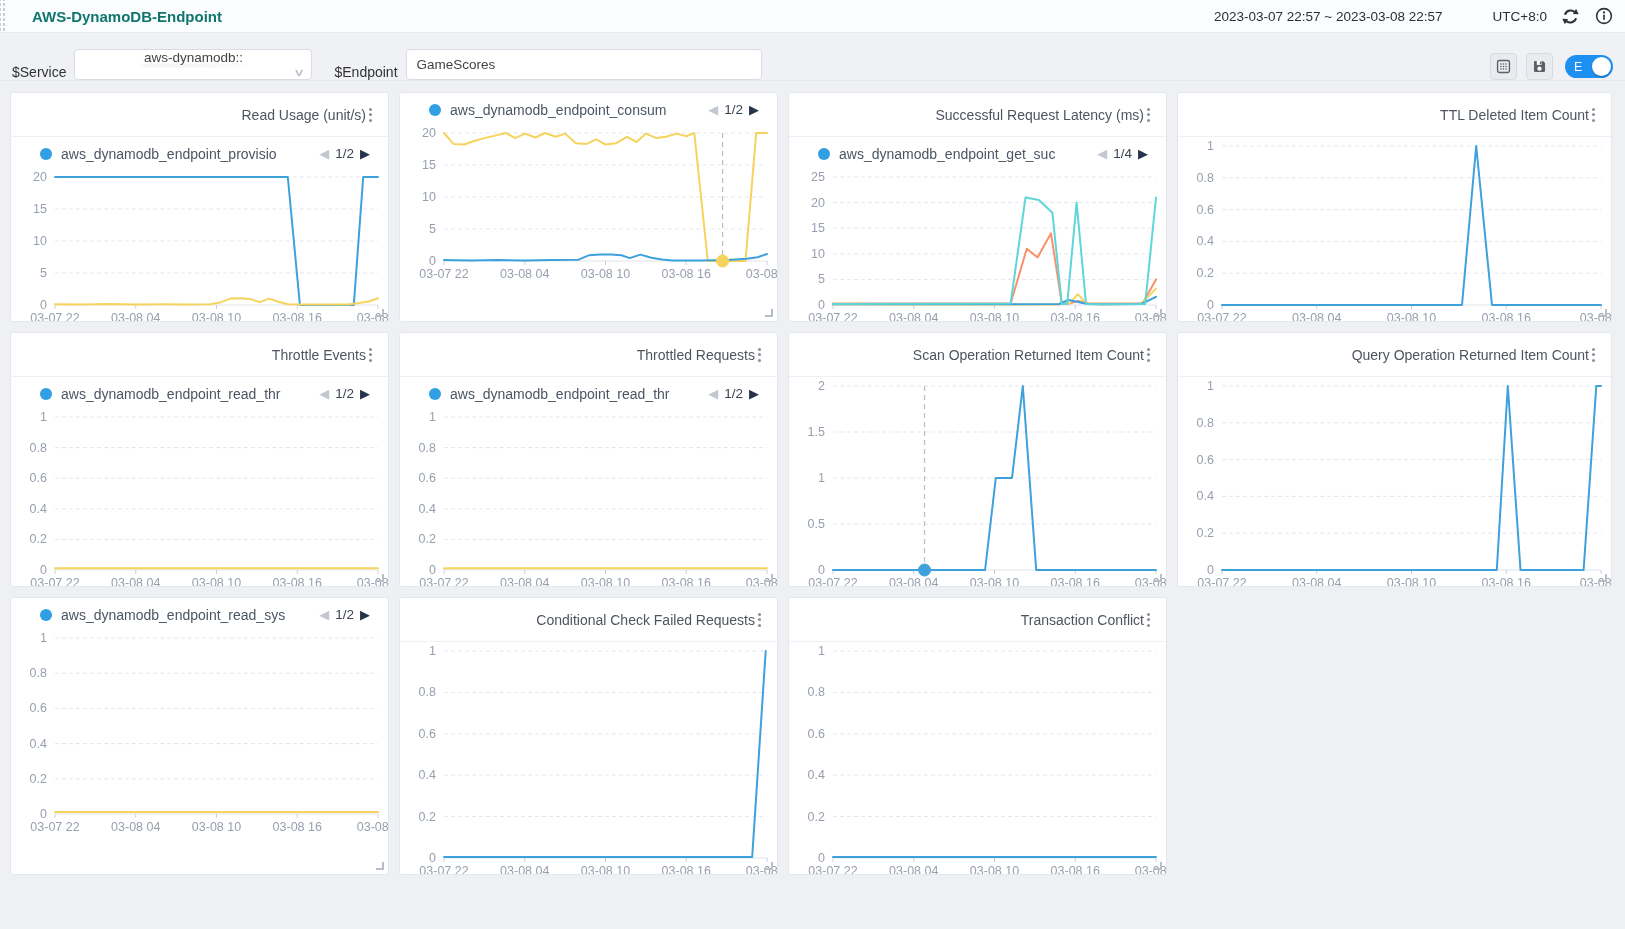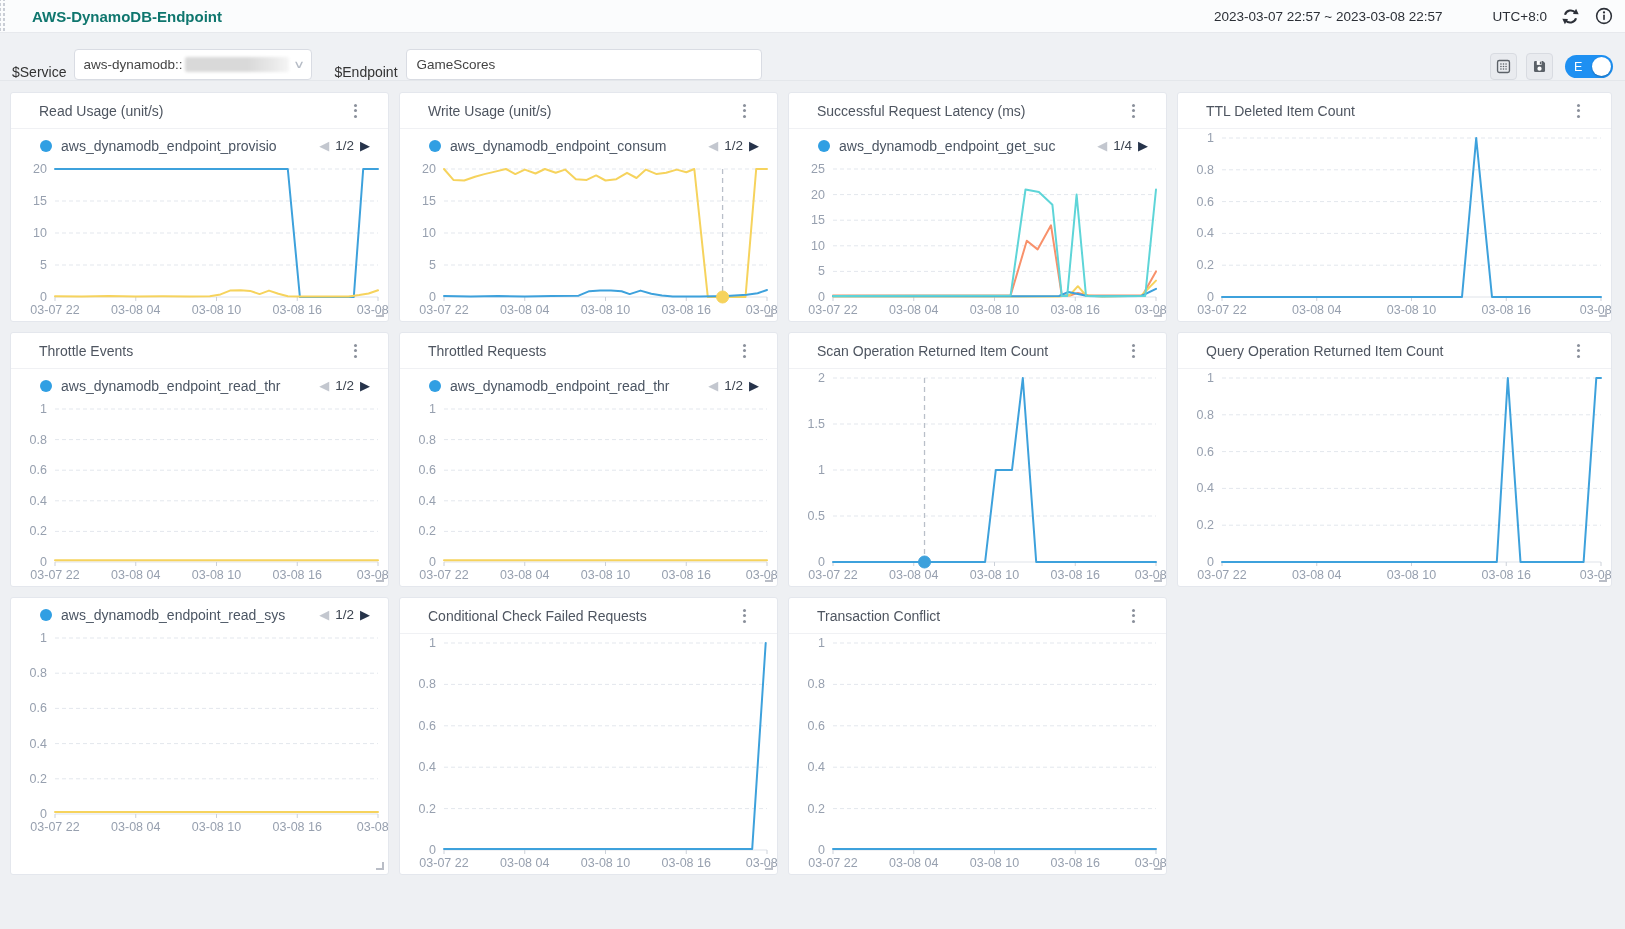--- a/index.html
+++ b/index.html
@@ -16,21 +16,21 @@
   .header-right { margin-left:auto; display:flex; align-items:center; gap:14px; padding-right:12px; }
   .time-range { font-size:13.5px; color:#2b2f36; }
   .timezone { font-size:13.5px; color:#2b2f36; margin-left:36px; }
   .hicon { width:19px; height:19px; display:inline-flex; align-items:center; justify-content:center; cursor:pointer; }
 
   
   .filterbar { height:48px; background:#eff1f4; border-bottom:1px solid #e4e7eb;
                display:flex; align-items:flex-end; padding:0 12px; }
   .var-label { font-size:14px; color:#333; margin-right:8px; }
   .select { width:238px; height:31px; background:#fff; border:1px solid #d9dce3; border-radius:4px;
-            display:flex; align-items:center; padding:0 8px; cursor:pointer; }
+            display:flex; align-items:center; padding:0 8px; cursor:pointer;flex-direction:column; }
   .select .val { font-size:13.5px; color:#444; white-space:nowrap; }
   .blur-blob { display:inline-block; width:104px; height:15px; margin-left:2px; border-radius:2px;
                background:linear-gradient(90deg,#d9d9d9 60%, #e9e9e9 85%, #f5f5f5);
                filter:blur(1.5px); }
   .chevron { margin-left:auto; color:#b6bcc6; font-size:11px; transform:scaleX(1.5); }
   .endpoint-label { margin-left:22px; }
   .input { width:356px; height:31px; background:#fff; border:1px solid #d9dce3; border-radius:4px;
            font-size:13.5px; color:#444; padding:0 10px; font-family:"Liberation Sans",sans-serif; }
   .filter-right { margin-left:auto; display:flex; align-items:center; gap:9px; }
   .tool-btn { width:27px; height:27px; background:#e9ebef; border:1px solid #d8dbe1; border-radius:4px;
@@ -41,22 +41,22 @@
   .knob { width:19px; height:19px; border-radius:50%; background:#fff; margin-left:auto; margin-right:2px;
           box-shadow:0 1px 2px rgba(0,0,0,.25); }
 
   
   .dashboard { padding:11px 10px; display:grid;
                grid-template-columns:379px 379px 379px 435px;
                grid-template-rows:230px 255px 278px;
                gap:10px; }
   .panel { background:#fff; border:1px solid #e4e7ed; border-radius:3px; position:relative;
            display:flex; flex-direction:column; overflow:hidden; }
-  .panel-head { height:36px; flex:none; display:flex; align-items:center; justify-content:space-between;
-                padding:0 28px; border-bottom:1px solid #f0f1f4; }
+  .panel-head { height:44px; flex:none; display:flex; align-items:center; justify-content:flex-end;
+                padding:0 13px; border-bottom:1px solid #f0f1f4; }
   .panel-title { font-size:14px; color:#4e5560; }
   .kebab { display:flex; flex-direction:column; gap:2.5px; padding:4px 3px; cursor:pointer; }
   .kebab i { width:3px; height:3px; border-radius:50%; background:#8a909b; }
   .legend-row { height:31px; flex:none; display:flex; align-items:center; padding:2px 12px 0 29px; }
   .legend-dot { width:12px; height:12px; border-radius:50%; flex:none; margin-right:9px; }
   .legend-label { font-size:14px; color:#4b5563; white-space:nowrap; overflow:hidden; flex:1; }
   .pg { font-size:13px; cursor:pointer; padding:0 6px; }
   .pg.prev { color:#c3c7cf; }
   .pg.next { color:#26334a; }
   .pg-num { font-size:13.5px; color:#3c4450; }
@@ -173,28 +173,20 @@
           <text x="286.25" y="154" text-anchor="middle">03-08 16</text>
           <line x1="367" y1="137" x2="367" y2="141" stroke="#ccd1d9" stroke-width="1"></line>
           <text x="367" y="154" text-anchor="middle">03-08 2</text>
           <polyline points="44.0,9.0 276.8,9.0 288.9,137.0 342.8,137.0 352.2,9.0 367.0,9.0" fill="none" stroke="#3da1dc" stroke-width="2" stroke-linejoin="round" stroke-linecap="round"></polyline>
           <polyline points="44.0,136.2 70.9,136.4 97.8,136.1 124.8,136.4 151.7,136.2 178.6,136.4 198.8,136.2 209.5,134.4 219.0,130.6 229.7,130.3 239.1,130.9 248.6,134.1 258.0,130.6 267.4,133.8 276.8,136.2 288.9,136.5 313.2,136.5 337.4,136.4 348.2,135.1 357.6,133.5 367.0,130.3" fill="none" stroke="#f6d35d" stroke-width="2" stroke-linejoin="round" stroke-linecap="round"></polyline>
         </svg>
       </div>
     <i class="resize-handle"></i>
   </section>
     <section class="panel">
-    <div class="panel-head">
-      <span class="panel-title">Write Usage (unit/s)</span>
-      <span class="kebab">
-          <i></i>
-          <i></i>
-          <i></i>
-        </span>
-    </div>
     <div class="legend-row">
       <span class="legend-dot" style="background: rgb(48, 159, 227);"></span>
       <span class="legend-label">aws_dynamodb_endpoint_consum</span>
       <span class="pg prev">◀</span>
       <span class="pg-num">1/2</span>
       <span class="pg next">▶</span>
     </div>
     <div class="chart">
         <svg width="377" height="161">
           <line x1="44" y1="9" x2="367" y2="9" stroke="#e3e7ed" stroke-width="1" stroke-dasharray="4 3"></line>

